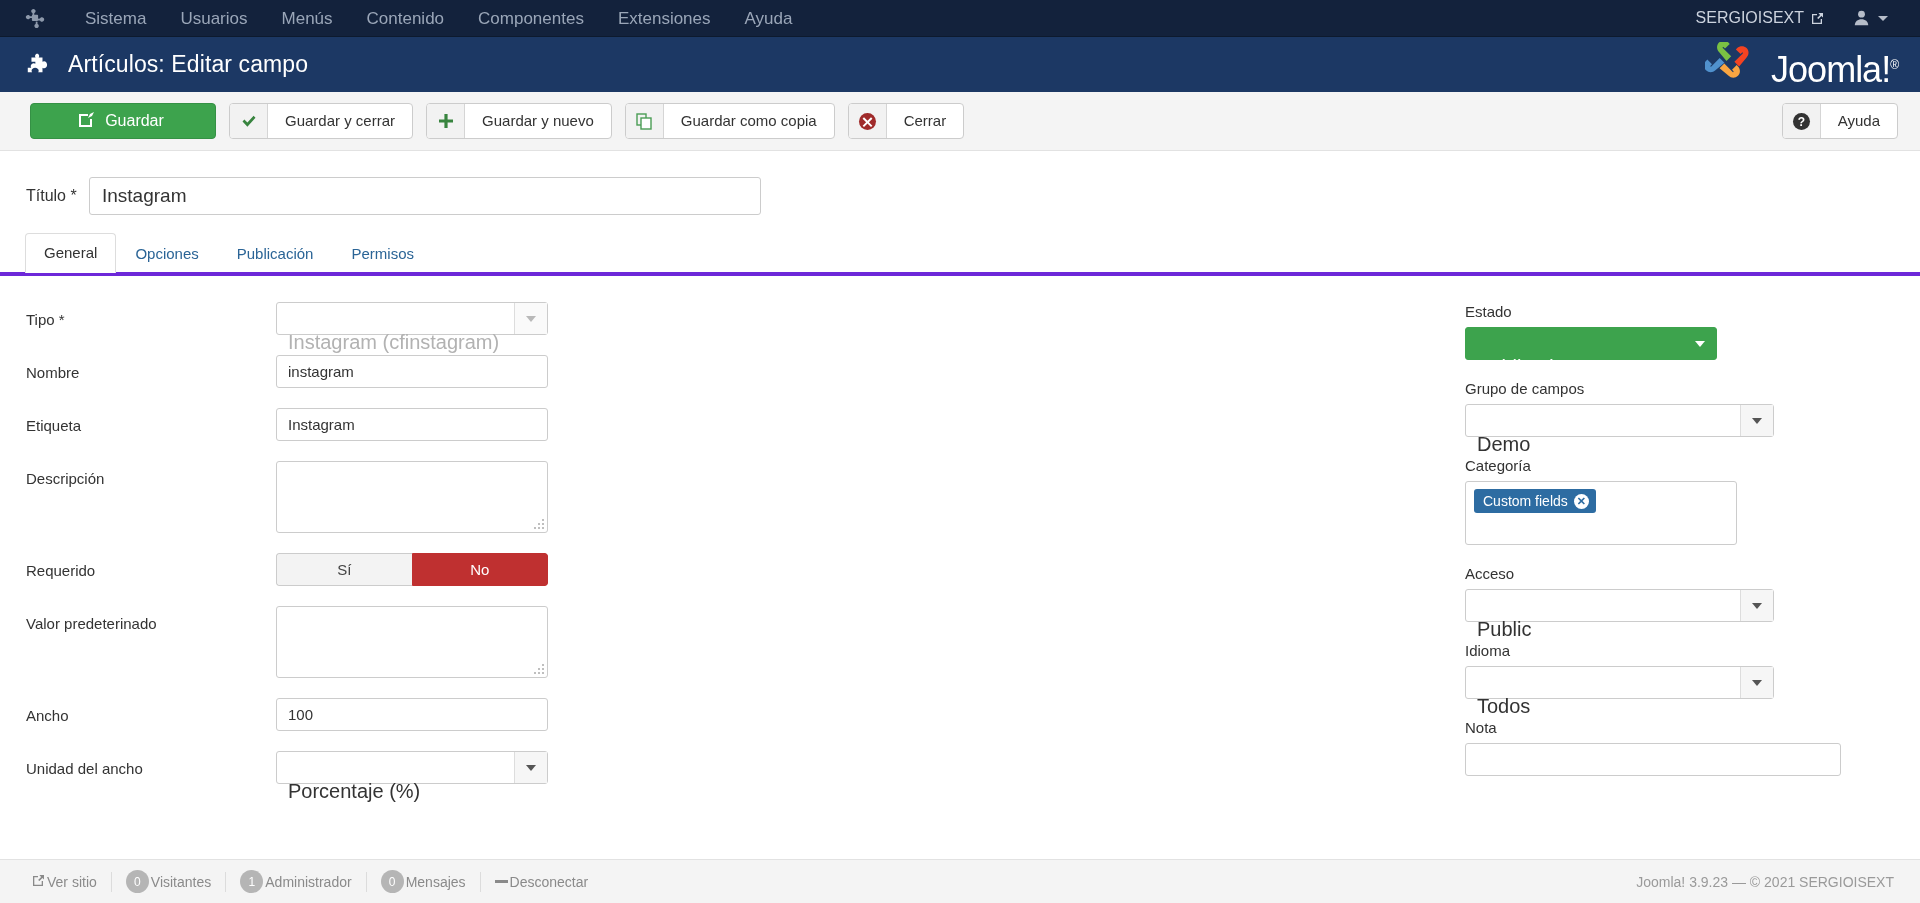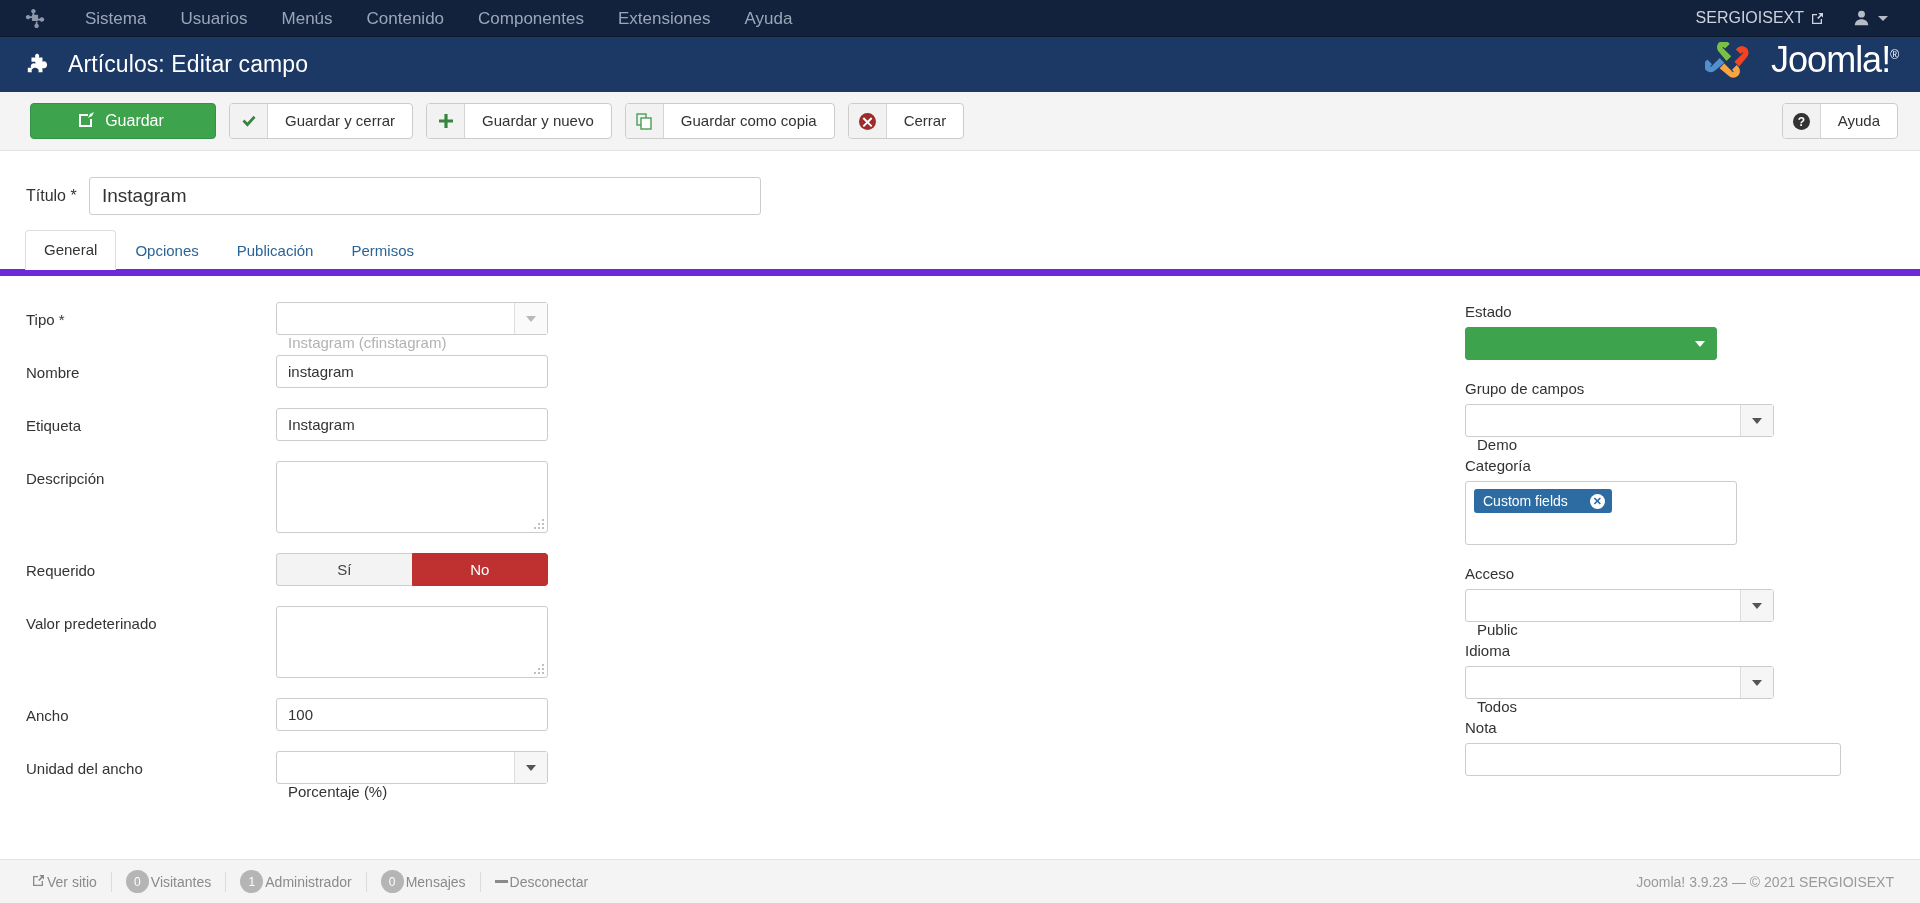--- a/index.html
+++ b/index.html
@@ -45,21 +45,21 @@
     border-top: 5px solid #b6bdc9;
   }
 
   
   .subhead {
     height: 55px; background: #1c3864; display: flex; align-items: center;
     padding: 0 22px 0 26px;
   }
   .subhead .puzzle { margin-right: 16px; display: flex; align-items: center; }
   .page-title { color: #fff; font-size: 23px; font-weight: normal; letter-spacing: .1px; }
-  .logo-wrap { margin-left: auto; display: flex; align-items: flex-start; gap: 14px; }
+  .logo-wrap { margin-left: auto; display: flex; align-items: flex-end; gap: 14px; }
   .logo-text { color: #fff; font-size: 36px; letter-spacing: -1px; line-height: 1; font-weight: normal; position: relative; }
   .logo-text sup { font-size: 12px; vertical-align: super; }
 
   
   .toolbar {
     height: 59px; background: #f4f4f4; border-bottom: 1px solid #e2e2e2;
     display: flex; align-items: center; padding: 0 22px 0 30px;
   }
   .btn {
     display: inline-flex; align-items: center; height: 36px; border-radius: 4px;
@@ -84,21 +84,21 @@
   .title-row { display: flex; align-items: center; padding: 26px 0 0 26px; }
   .title-label { font-size: 16px; color: #333; width: 63px; }
   .title-input {
     width: 672px; height: 38px; border: 1px solid #ccc; border-radius: 3px;
     font-size: 19px; padding: 0 12px; color: #333; outline: none;
     font-family: "Liberation Sans", sans-serif; background: #fff;
   }
 
   
   .tabs-bar {
-    margin-top: 22px; height: 39px; border-bottom: 7px solid #6d28d9;
+    margin-top: 22px; height: 39px; border-bottom: 4px solid #6d28d9;
     display: flex; align-items: flex-end; padding-left: 25px; position: relative;
   }
   .tab {
     font-size: 15px; color: #2a6496; padding: 9px 18px; line-height: 20px; cursor: pointer;
     border: 1px solid transparent; border-bottom: none; border-radius: 4px 4px 0 0;
     position: relative; top: 1px;
   }
   .tab.active {
     color: #333; background: #fff; border-color: #ddd; border-bottom: 1px solid #fff;
   }
@@ -130,21 +130,21 @@
   }
   .grip i {
     position: absolute; width: 2px; height: 2px; background: #bfbfbf; display: block;
   }
 
   
   .sel {
     width: 272px; height: 33px; border: 1px solid #ccc; border-radius: 3px; background: #fff;
     display: flex; align-items: center; position: relative; cursor: pointer;
   }
-  .sel .val { padding: 0 11px; font-size: 15px; color: #333; flex: 1; line-height: 31px; margin-top: 48px; }
+  .sel .val { padding: 0 11px; font-size: 20px; color: #333; flex: 1; line-height: 31px; margin-top: 48px; }
   .sel .arrow-cell {
     width: 33px; height: 31px; border-left: 1px solid #ddd; background: #f6f6f6;
     display: flex; align-items: center; justify-content: center;
   }
   .caret-dark {
     width: 0; height: 0; border-left: 5px solid transparent; border-right: 5px solid transparent;
     border-top: 6px solid #555;
   }
   .sel.disabled { background: #fff; cursor: default; }
   .sel.disabled .val { color: #b2b2b2; }
@@ -170,21 +170,21 @@
     background: #3da34d; border: 1px solid #3da34d; width: 252px;
   }
   .sel-green .val { color: #fff; }
   .sel-green .arrow-cell { background: transparent; border-left: none; }
   .sel-green .caret-dark { border-top-color: #fff; }
   .chipbox {
     width: 272px; height: 64px; border: 1px solid #ccc; border-radius: 3px;
     background: #fff; padding: 7px 8px; cursor: text;
   }
   .chip {
-    display: inline-flex; align-items: center; gap: 22px; background: #2d6ca2; color: #fff;
+    display: inline-flex; align-items: center; gap: 6px; background: #2d6ca2; color: #fff;
     border-radius: 3px; font-size: 14px; padding: 4px 7px 4px 9px; line-height: 16px;
   }
   .chip-x {
     width: 15px; height: 15px; border-radius: 50%; background: #fff; color: #2d6ca2;
     display: inline-flex; align-items: center; justify-content: center; font-size: 11px;
     line-height: 1; cursor: pointer; font-weight: bold;
   }
   .nota-input {
     width: 376px; height: 33px; border: 1px solid #ccc; border-radius: 3px;
     font-size: 15px; padding: 0 11px; color: #333; background: #fff; outline: none;

